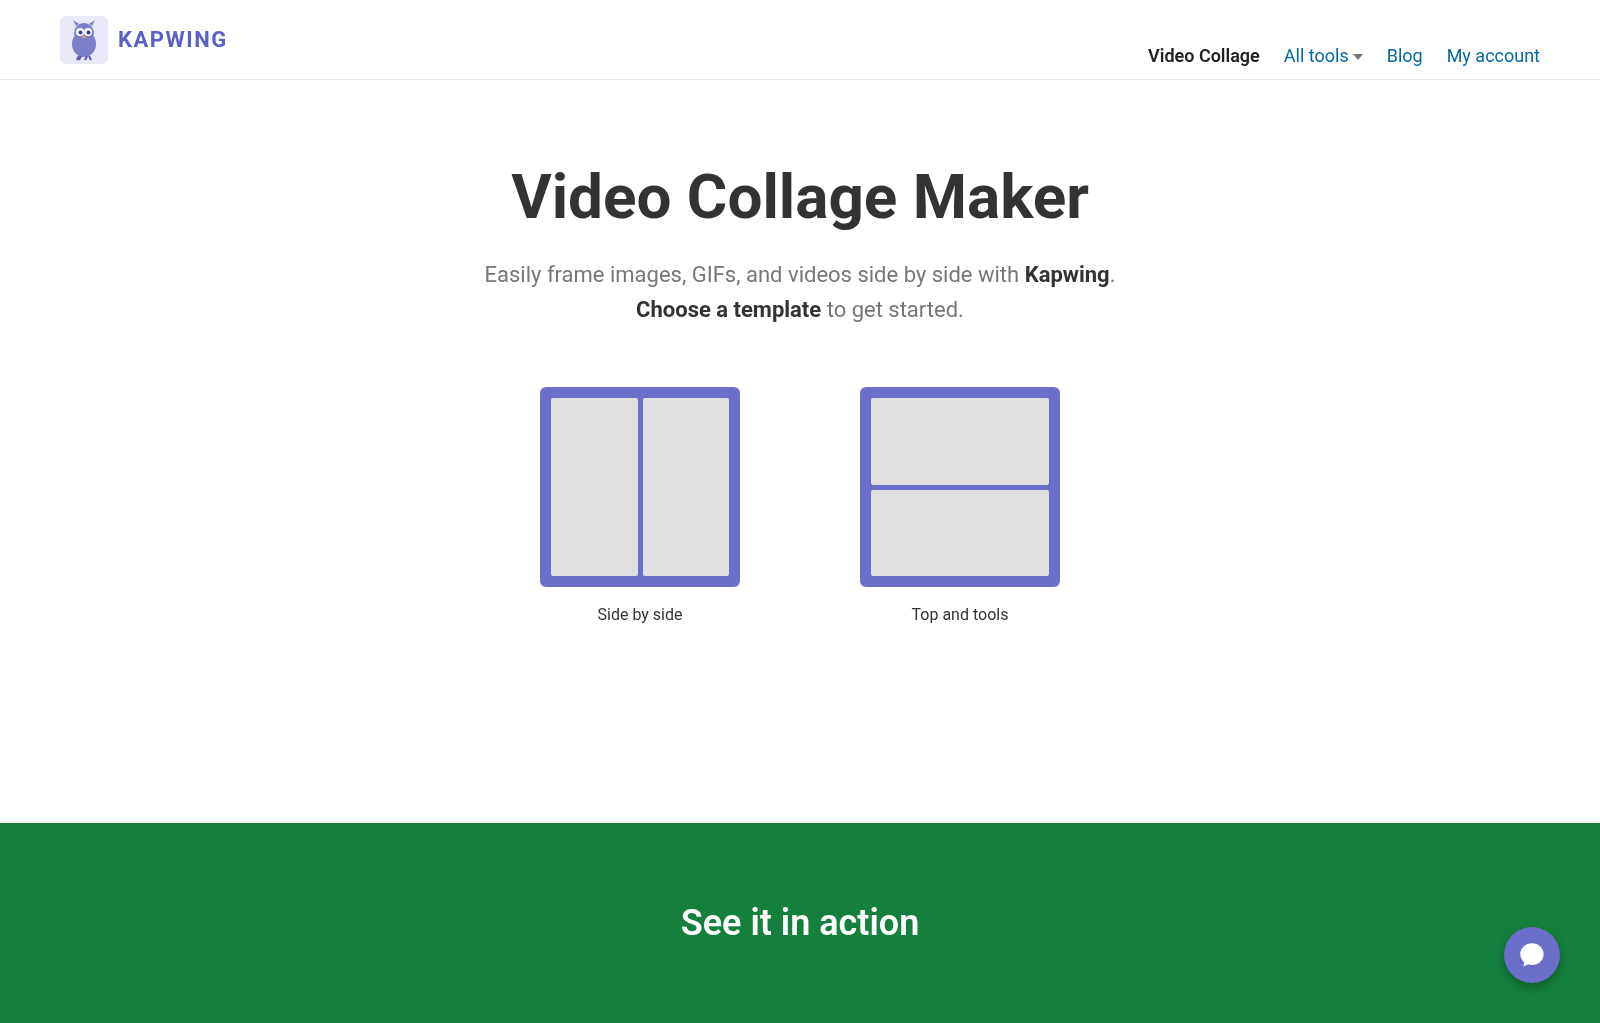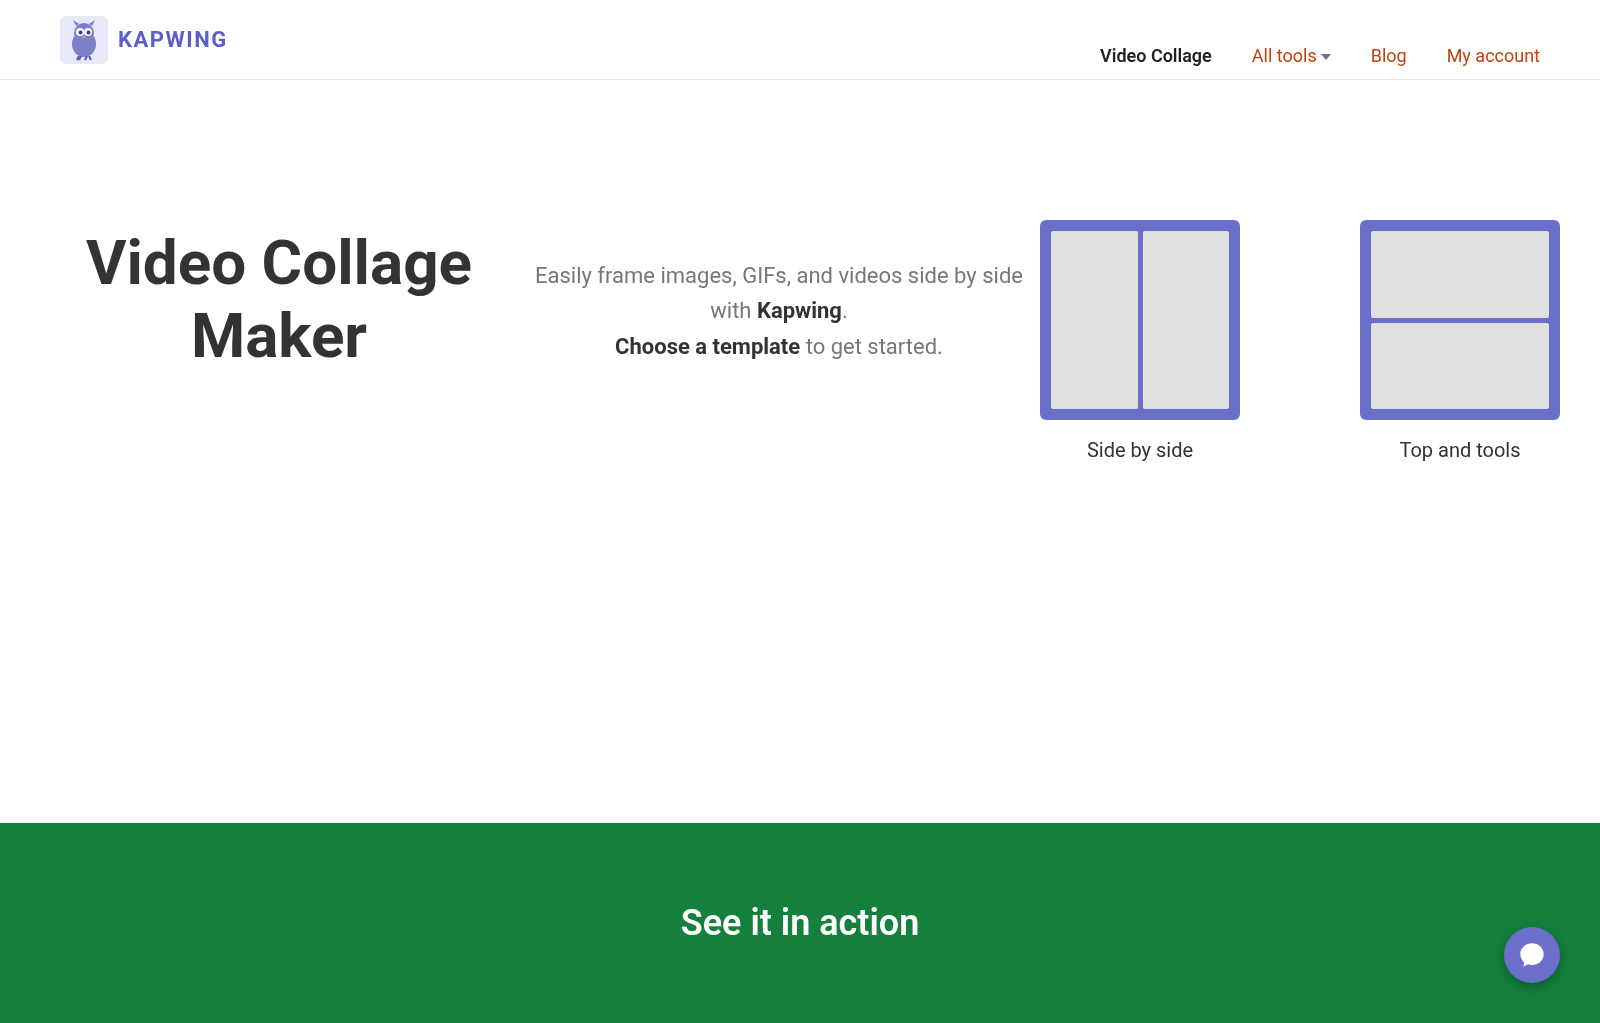--- a/index.html
+++ b/index.html
@@ -42,27 +42,27 @@
     .logo-text {
       font-size: 22px;
       font-weight: 700;
       color: #5b5fc7;
       letter-spacing: 1.5px;
     }
 
     nav {
       display: flex;
       align-items: flex-end;
-      gap: 40px;
+      gap: 24px;
       margin-top: 32px;
     }
 
     .nav-item {
       font-size: 18px;
-      color: #c2410c;
+      color: #0369a1;
       cursor: pointer;
       text-decoration: none;
     }
 
     .nav-item.active {
       color: #222;
       font-weight: 600;
     }
 
     .nav-item.all-tools {
@@ -77,20 +77,21 @@
       height: 0;
       border-left: 5px solid transparent;
       border-right: 5px solid transparent;
       border-top: 6px solid #777;
       margin-top: 2px;
     }
 
     
     main {
       display: flex;
+      flex-direction: column;
       align-items: center;
       padding: 80px 40px 100px;
       background: #ffffff;
     }
 
     .page-title {
       font-size: 62px;
       font-weight: 700;
       color: #333;
       text-align: center;
@@ -152,21 +153,21 @@
     }
 
     .top-bottom-preview .panel {
       flex: 1;
       background: #e0e0e0;
       border-radius: 2px;
     }
 
     .template-label {
       margin-top: 18px;
-      font-size: 20px;
+      font-size: 16px;
       color: #333;
       text-align: left;
     }
 
     
     .footer-section {
       width: 100%;
       background: #15803d;
       min-height: 200px;
       display: flex;

